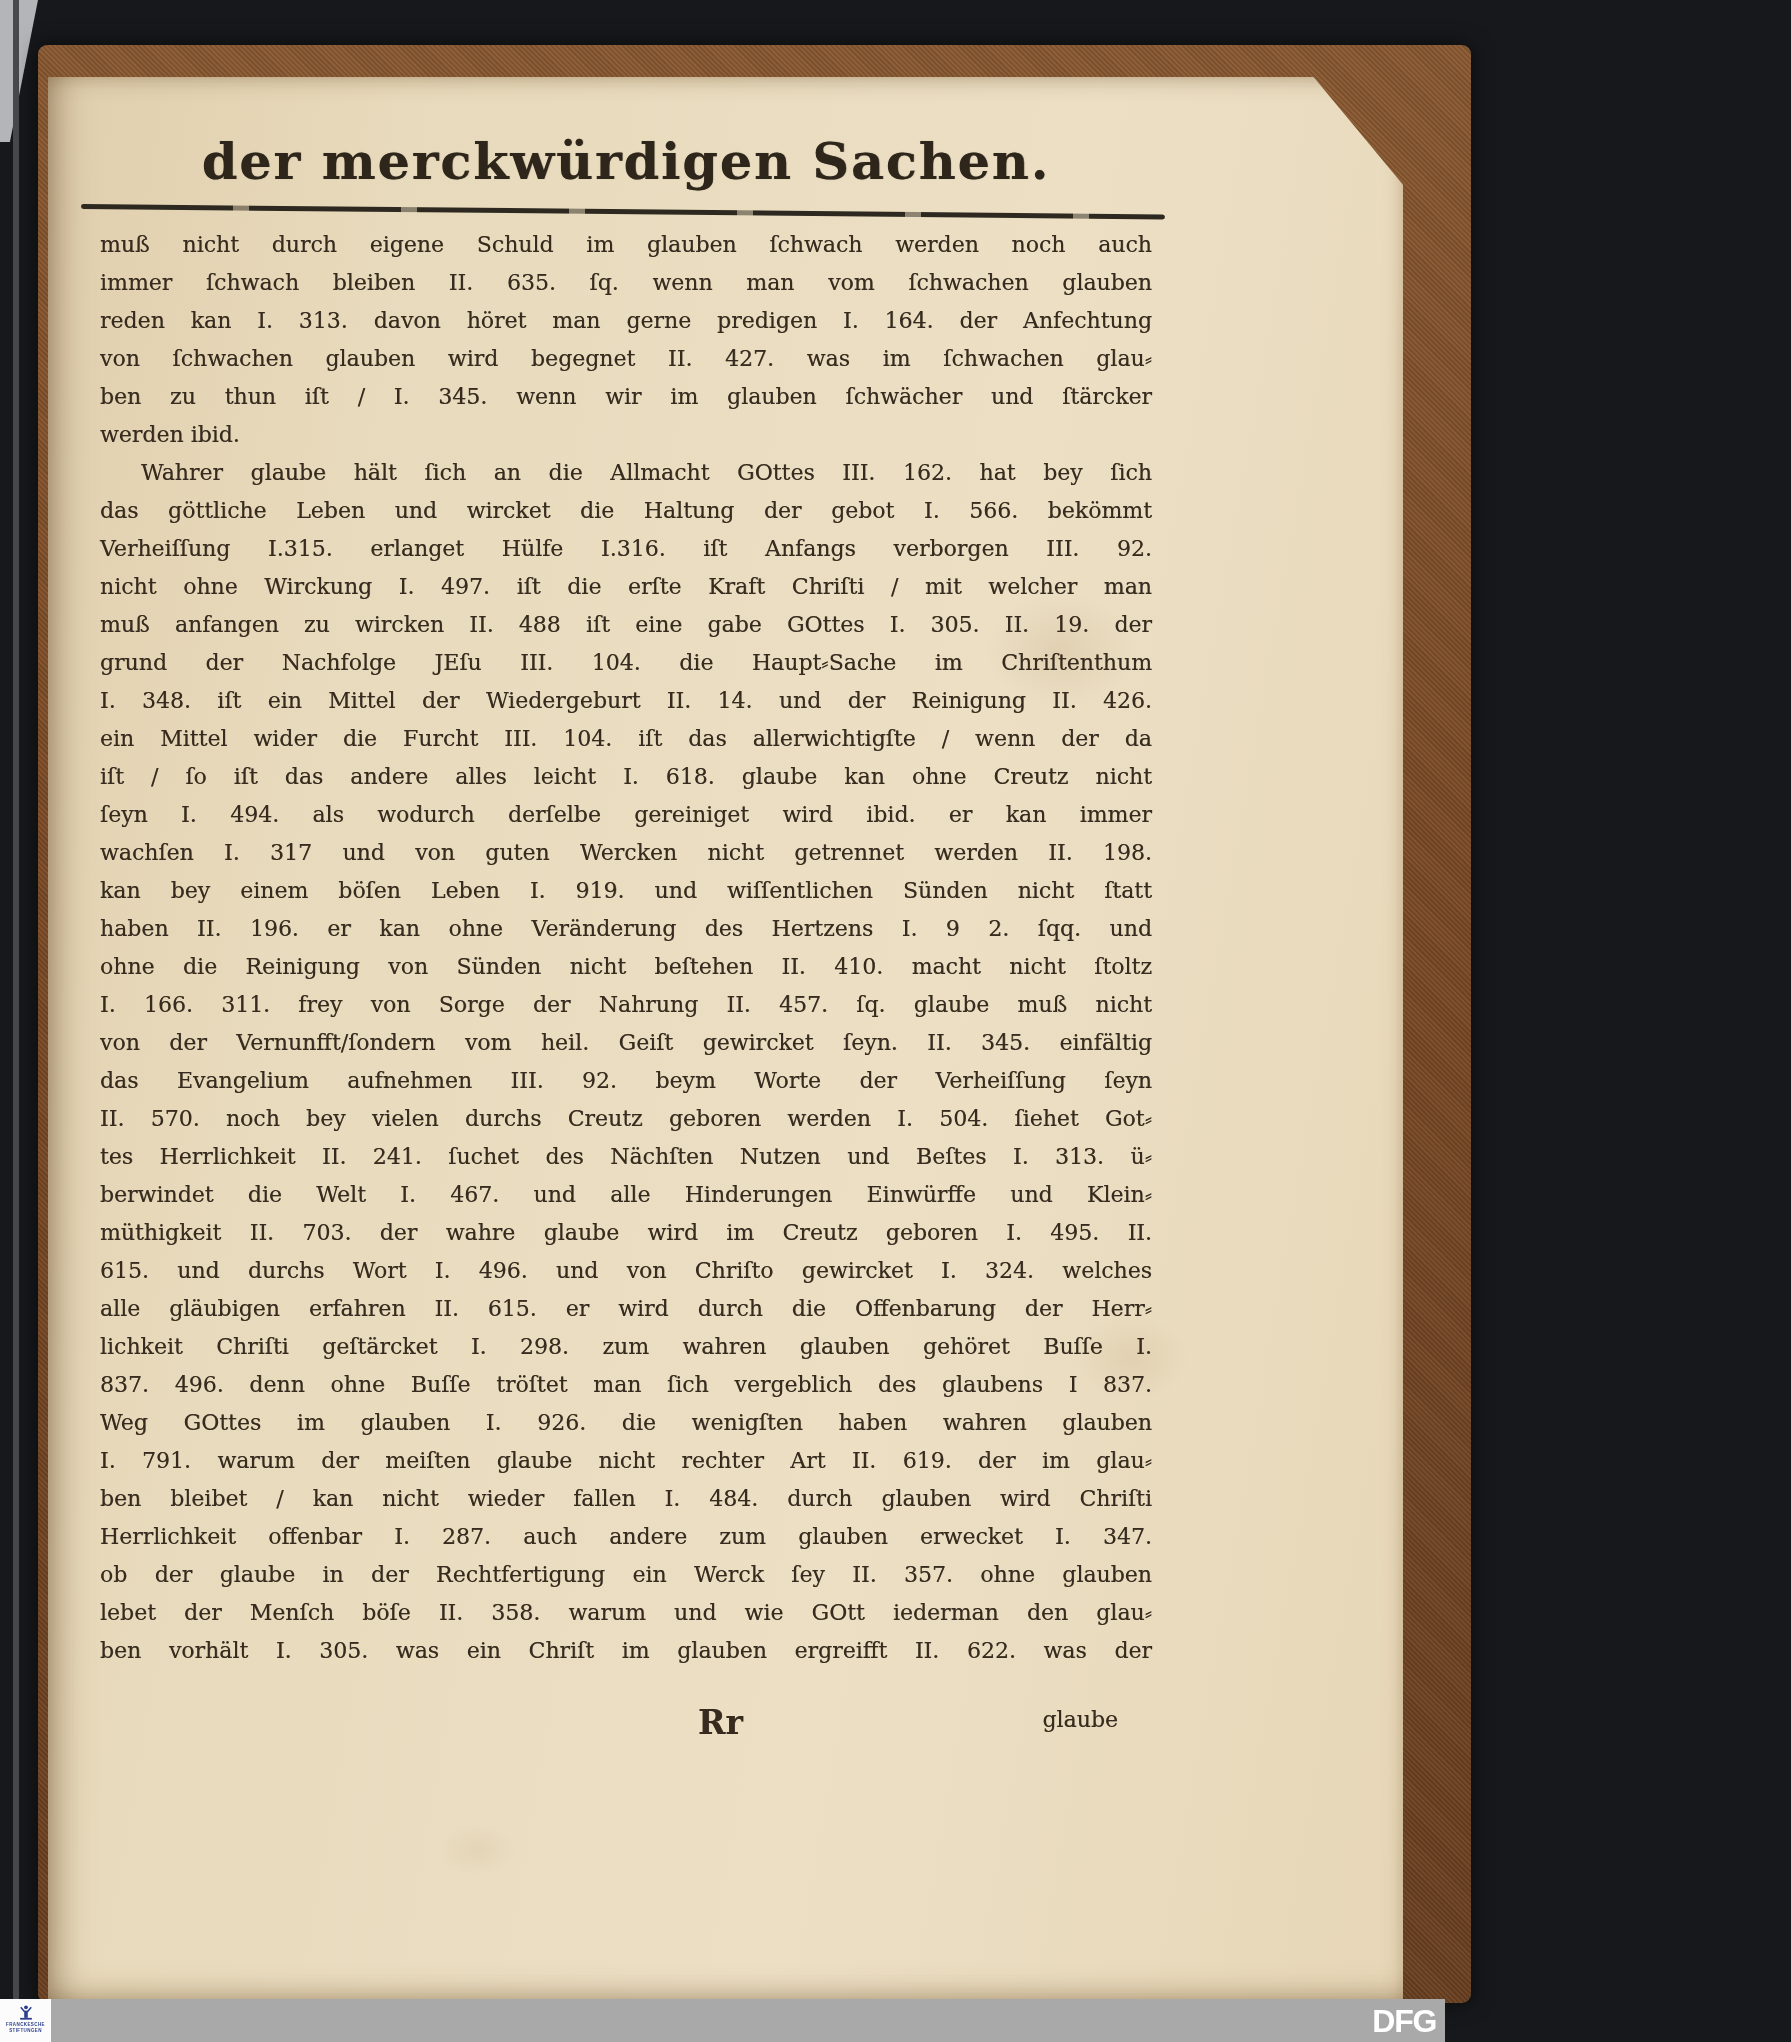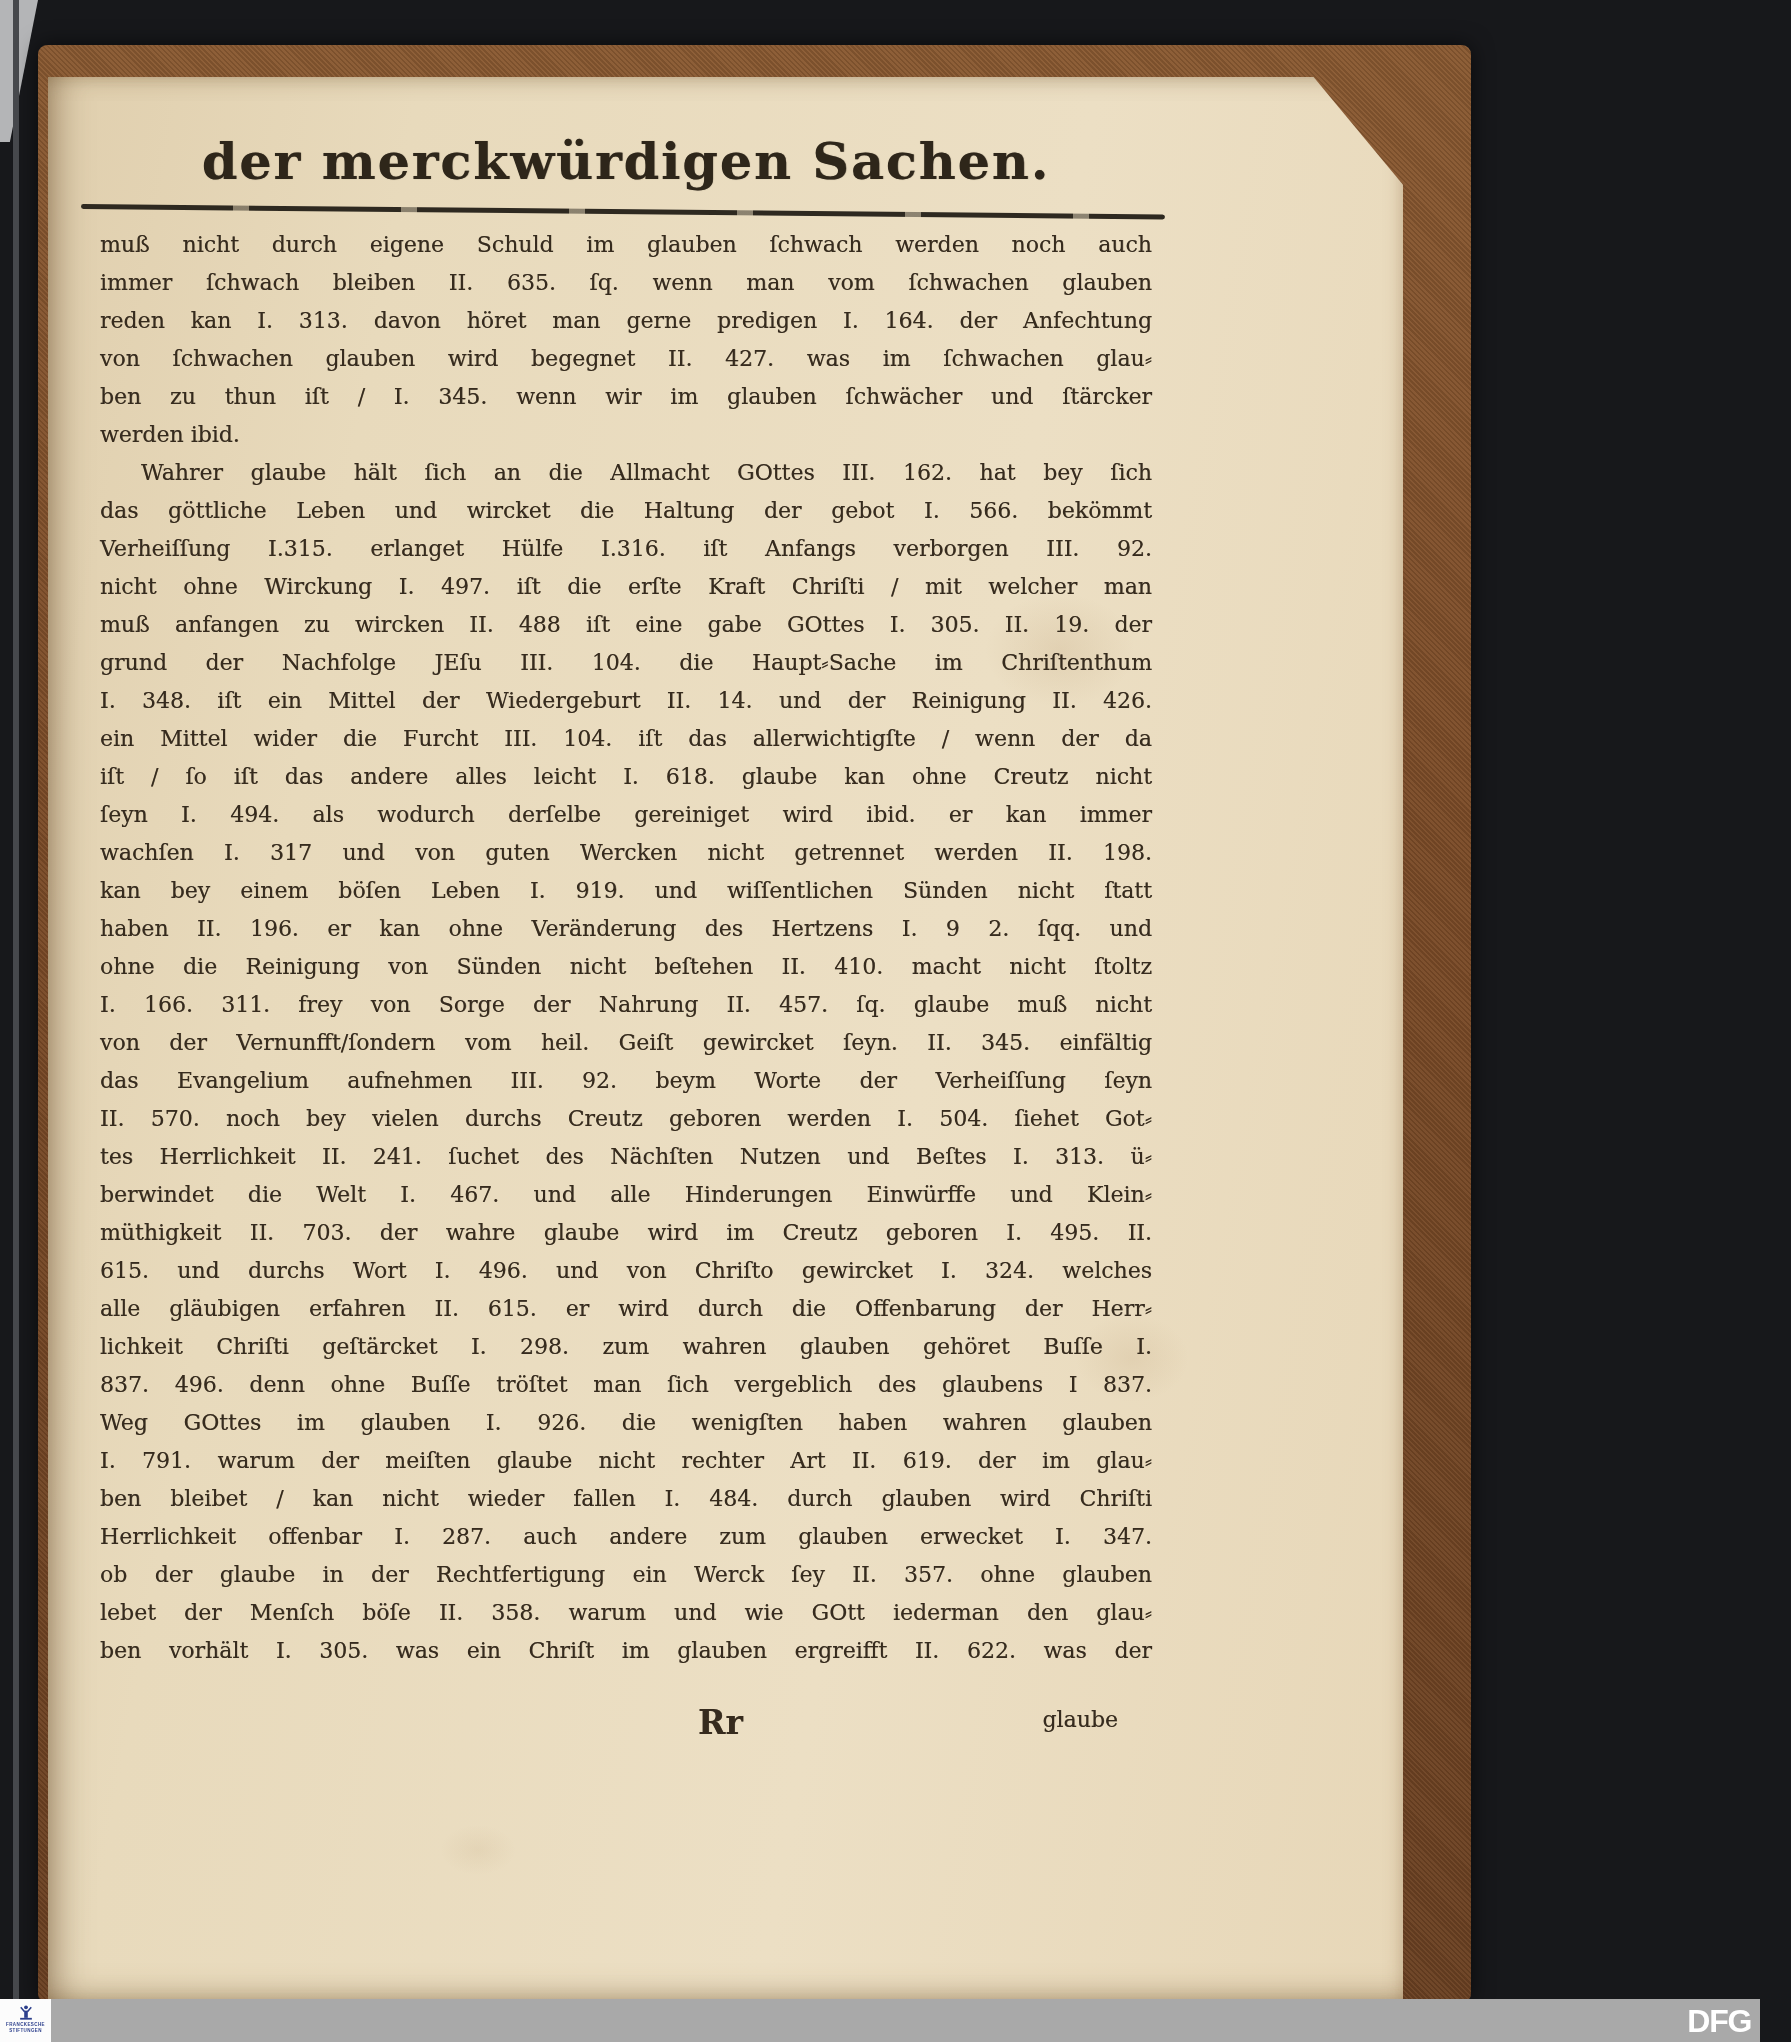--- a/index.html
+++ b/index.html
@@ -78,21 +78,21 @@
     font-size:33px; font-weight:bold;
     text-shadow:0.3px 0.3px 0.4px rgba(54,43,30,.55);
   }
   .catchword {
     position:absolute; right:34px; top:3.6px; font-size:22px;
     text-shadow:0.3px 0.3px 0.4px rgba(54,43,30,.55);
   }
 
   
   .footer-band {
-    position:absolute; left:0; top:1999px; width:1760px; height:44px;
+    position:absolute; left:0; top:1999px; width:1445px; height:44px;
     background: var(--band, #a9a9a9);
   }
   .lib-box {
     position:absolute; left:0; top:0; width:51px; height:44px;
     background:#fcfcfc; display:flex; flex-direction:column; align-items:center;
     padding-top:3.6px; box-sizing:border-box;
   }
   .lib-icon { width:18px; height:18px; display:block; }
   .lib-name {
     margin-top:1.8px; font-family:"Liberation Sans", sans-serif;

